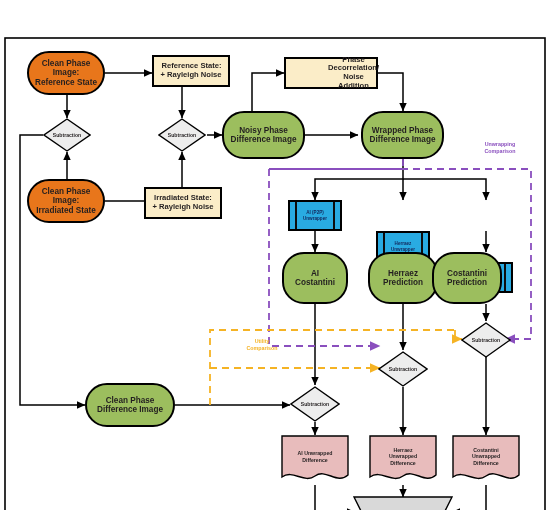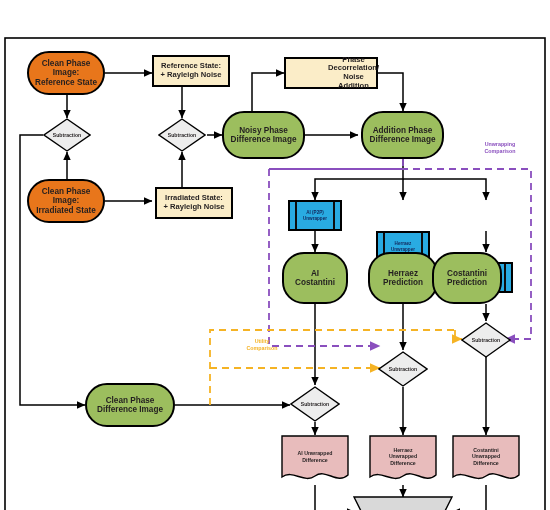--- a/index.html
+++ b/index.html
@@ -117,47 +117,47 @@
       <path d="M455,297 L455,306 L462,306" marker-end="url(#ahy)"></path>
       <path d="M210,335 L380,335" marker-end="url(#ahy)" stroke-dasharray="7,5"></path>
     </g>
   </svg>
 
   <div class="node term" style="left:27px;top:18px;width:78px;height:44px;">
     <span style="white-space:pre-line;">Clean Phase Image:
 Reference State</span>
   </div>
 
-  <div class="node proc" style="left:152px;top:22px;width:78px;height:32px;">
+  <div class="node proc" style="left:152px;top:22px;width:78px;height:32px;text-align:right;">
     <span style="white-space:pre-line;">Reference State:
 + Rayleigh Noise</span>
   </div>
 
   <div class="node term" style="left:27px;top:146px;width:78px;height:44px;">
     <span style="white-space:pre-line;">Clean Phase Image:
 Irradiated State</span>
   </div>
 
-  <div class="node proc" style="left:155px;top:154px;width:78px;height:32px;">
+  <div class="node proc" style="left:144px;top:154px;width:78px;height:32px;">
     <span style="white-space:pre-line;">Irradiated State:
 + Rayleigh Noise</span>
   </div>
 
   <div class="node proc" style="left:284px;top:24px;width:94px;height:32px;padding-left:45px;">
     <span style="white-space:pre-line;">Phase Decorrelation/
 Noise Addition</span>
   </div>
 
   <div class="node data" style="left:222px;top:78px;width:83px;height:48px;">
     <span style="white-space:pre-line;">Noisy Phase
 Difference Image</span>
   </div>
 
   <div class="node data" style="left:361px;top:78px;width:83px;height:48px;">
-    <span style="white-space:pre-line;">Addition Phase
+    <span style="white-space:pre-line;">Wrapped Phase
 Difference Image</span>
   </div>
 
   <div class="node data" style="left:85px;top:350px;width:90px;height:44px;">
     <span style="white-space:pre-line;">Clean Phase
 Difference Image</span>
   </div>
 
   <div class="node unw" style="left:288px;top:167px;width:54px;height:31px;">
     <span class="bar" style="left:5px;"></span>

